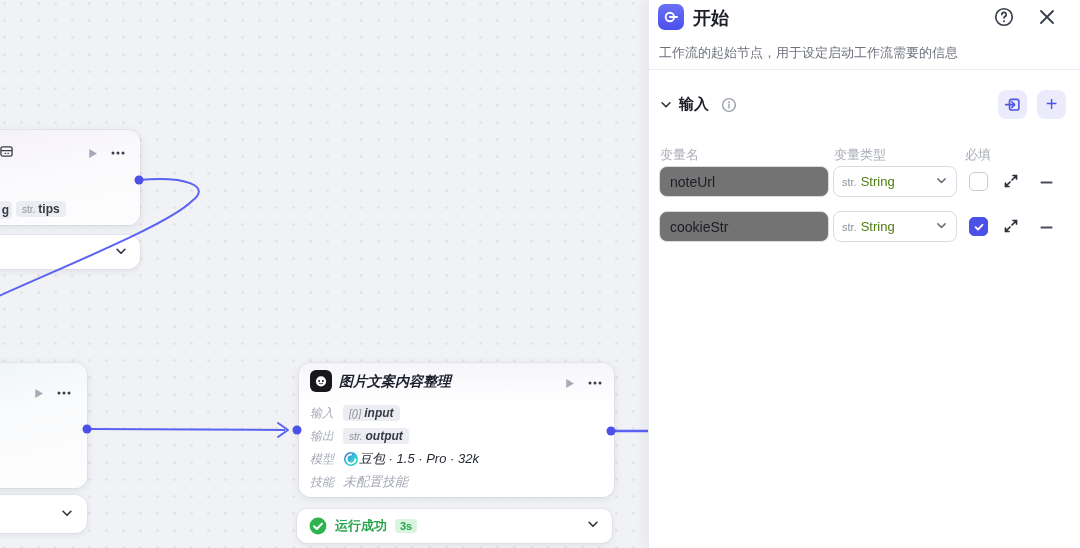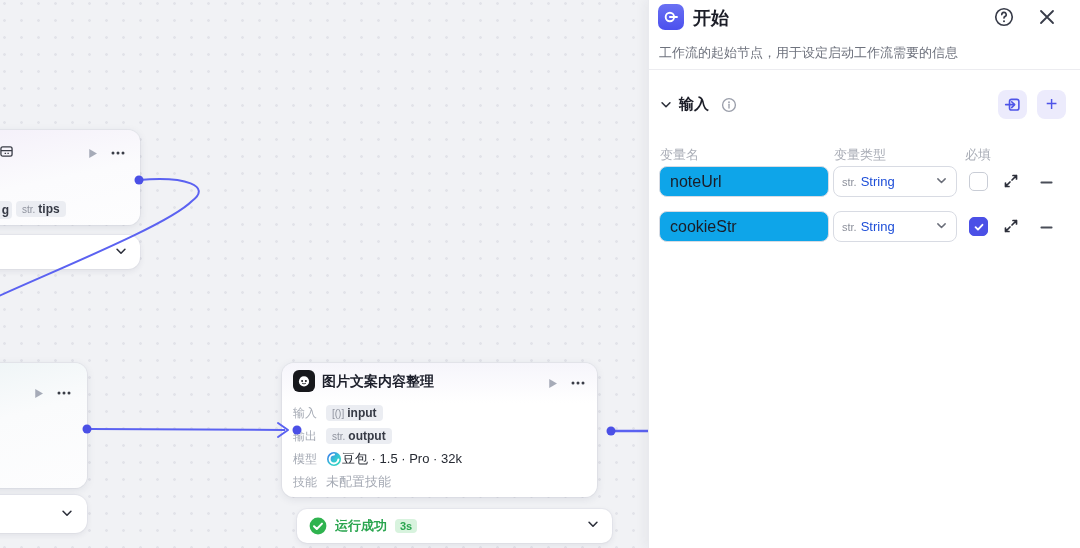--- a/index.html
+++ b/index.html
@@ -12,22 +12,22 @@
     background-color:#f1f2f5;
     background-image:radial-gradient(circle, #e2e3e9 1.3px, transparent 1.5px);
     background-size:17px 17px; background-position:-4px -5px; }
 
   .card { position:absolute; border-radius:12px; background:#fff;
     box-shadow:0 2px 8px rgba(40,45,80,.10), 0 0 0 1px rgba(70,80,120,.05); }
   .card-topleft { left:-82px; top:130px; width:222px; height:95px;
     background:linear-gradient(168deg,#f3eef9 0%,#fbfbfd 55%,#fdfdfe 100%); }
   .card-bottomleft { left:-134px; top:363px; width:221px; height:125px;
     background:linear-gradient(165deg,#e9f2f4 0%,#fafbfc 50%,#fdfdfe 100%); }
-  .card-middle { left:282px; top:363px; width:315px; height:134px;
-    background:linear-gradient(180deg,#f6f5fb 0%,#ffffff 30%); }
+  .card-middle { left:299px; top:363px; width:315px; height:134px;
+    background:linear-gradient(180deg,#f6f5fb 0%,#ffffff 30%);font-style:italic; }
 
   .bar { position:absolute; background:#fff; border-radius:12px;
     box-shadow:0 2px 6px rgba(40,45,80,.09), 0 0 0 1px rgba(70,80,120,.04); }
   .bar1 { left:-82px; top:235px; width:222px; height:34px; }
   .bar2 { left:-134px; top:495px; width:221px; height:38px; }
   .statusbar { left:297px; top:509px; width:315px; height:34px; border-radius:10px;
     display:flex; align-items:center; padding:0 12px; }
 
   .node-head-icons { position:absolute; display:flex; align-items:center; gap:10px; }
   .play-icon, .dots-icon { width:16px; height:16px; display:flex; align-items:center; justify-content:center; cursor:pointer; }
@@ -69,26 +69,26 @@
   .sec-info { position:absolute; left:72px; top:97px; width:16px; height:16px; }
   .icon-btn { position:absolute; top:90px; width:29px; height:29px; border-radius:8px; background:#ecebfc;
     display:flex; align-items:center; justify-content:center; cursor:pointer; }
   .btn-import { left:349px; } .btn-add { left:388px; }
   .btn-add .plus { font-size:20px; font-weight:400; color:#4e54e8; line-height:1; margin-top:-2px; }
 
   .col-head { position:absolute; top:146px; font-size:13px; color:#a9adb6; }
   .ch-name { left:11px; } .ch-type { left:185px; } .ch-req { left:316px; }
 
   .vrow-name { position:absolute; left:10px; width:170px; height:31px; border:1px solid #d8dbe3;
-    border-radius:8px; background:#0ea5e9; font-size:16px; color:#1b1d27; padding:0 10px;
+    border-radius:8px; background:#737373; font-size:14px; color:#1b1d27; padding:0 10px;
     display:flex; align-items:center; }
   .vrow-type { position:absolute; left:184px; width:124px; height:31px; border:1px solid #d8dbe3;
     border-radius:8px; background:#fff; display:flex; align-items:center; padding:0 8px; cursor:pointer; }
   .vrow-type .pfx { font-size:11px; color:#8d919c; margin-right:4px; }
-  .vrow-type .tname { font-size:13px; color:#1d4ed8; }
+  .vrow-type .tname { font-size:13px; color:#4d7c0f; }
   .vrow-type .dd { margin-left:auto; }
   .checkbox { position:absolute; left:320px; width:19px; height:19px; border:1.5px solid #c9cdd6;
     border-radius:5px; background:#fff; display:flex; align-items:center; justify-content:center; cursor:pointer; }
   .checkbox svg { display:none; }
   .checkbox.checked { background:#4b50e6; border-color:#4b50e6; }
   .checkbox.checked svg { display:block; }
   .row-expand { position:absolute; left:353px; width:20px; height:20px; cursor:pointer; }
   .row-remove { position:absolute; left:387px; width:20px; height:20px; cursor:pointer;
     display:flex; align-items:center; justify-content:center; }
 

